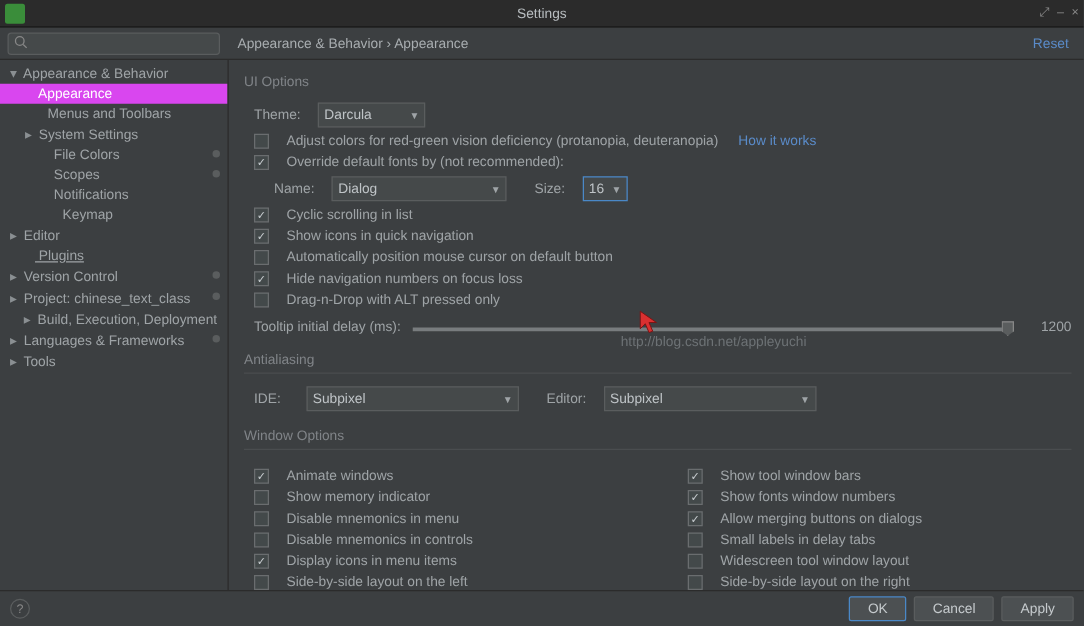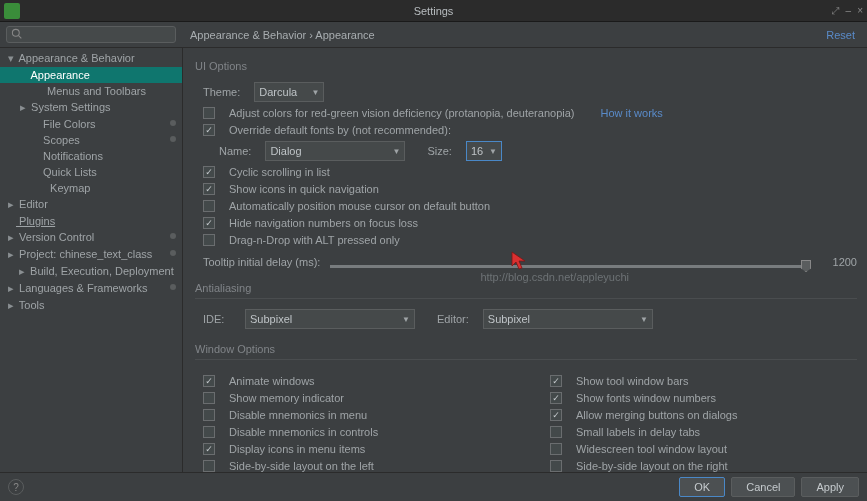--- a/index.html
+++ b/index.html
@@ -11,39 +11,39 @@
 .window-controls span{cursor:pointer;font-size:10px}
 .toolbar{height:26px;background:#3c3f41;border-bottom:1px solid #2b2b2b;display:flex;align-items:center;padding:0 6px}
 .search-wrap{display:flex;align-items:center;background:#45494a;border:1px solid #5a5d5e;border-radius:3px;padding:1px 4px;width:170px}
 .search-icon{color:#888;margin-right:4px}
 .search-input{background:transparent;border:none;outline:none;color:#ccc;width:100%}
 .reset-link{margin-left:auto;color:#5a8bc9;cursor:pointer;margin-right:6px}
 .breadcrumb{position:absolute;left:190px;color:#a8adb0}
 .body-wrap{display:flex;height:424px}
 .sidebar{width:183px;background:#3c3f41;border-right:1px solid #2b2b2b;overflow-y:auto;padding-top:2px}
 .tree-item{padding:2px 0 2px 8px;cursor:pointer;color:#9fa4a7;white-space:nowrap;position:relative}
-.tree-item.sel{background:#0f766e;color:#fff}
+.tree-item.sel{background:#d946ef;color:#fff}
 .tree-item .arrow{display:inline-block;width:8px;color:#8a8f92}
 .tree-item .dot{position:absolute;right:6px;top:4px;width:6px;height:6px;border-radius:50%;background:#5a5d5e}
 .content{flex:1;padding:8px 10px 0 12px;overflow-y:auto;color:#9fa4a7}
 .section-h{color:#808488;margin:4px 0 10px}
 .section-h.bordered{border-bottom:1px solid #4a4d4f;padding-bottom:4px;margin-top:14px}
 .row{display:flex;align-items:center;margin:5px 0 5px 8px;gap:14px}
 .check{width:12px;height:12px;border:1px solid #6a6d6f;background:#43494a;display:inline-flex;align-items:center;justify-content:center;flex-shrink:0}
 .check.on::after{content:"✓";color:#c5cacd;font-size:9px;line-height:1}
 .select{background:#45494a;border:1px solid #5a5d5e;color:#bfc4c7;padding:1px 4px;display:flex;align-items:center;justify-content:space-between;height:20px}
 .select .caret{font-size:8px;color:#9fa4a7}
 .select.hl{border:1px solid #4a88c7}
 .link{color:#5a8bc9;cursor:pointer}
 .indent{margin-left:24px}
-.slider-row{display:flex;align-items:flex-end;margin:10px 0 6px 8px;gap:10px}
+.slider-row{display:flex;align-items:center;margin:10px 0 6px 8px;gap:10px}
 .slider-track{flex:1;height:3px;background:#787c7e;position:relative;margin-top:2px}
 .slider-knob{position:absolute;right:0;top:-5px;width:10px;height:12px;background:#5a5d5e;border:1px solid #888;clip-path:polygon(0 0,100% 0,100% 70%,50% 100%,0 70%)}
 .slider-val{width:36px;text-align:right}
-.watermark{position:absolute;left:150px;top:6px;color:#6d7275;font-size:11px;pointer-events:none}
+.watermark{position:absolute;left:166px;top:6px;color:#6d7275;font-size:11px;pointer-events:none}
 .cursor-arrow{position:absolute;left:180px;top:-15px;pointer-events:none}
 .two-col{display:flex;gap:40px;margin-left:8px}
 .col{flex:1}
 .col .row{margin-left:0}
 .footer{position:absolute;bottom:0;left:0;right:0;height:29px;background:#3c3f41;border-top:1px solid #2b2b2b;display:flex;align-items:center;padding:0 8px}
 .help-icon{width:16px;height:16px;border:1px solid #5a5d5e;border-radius:50%;display:flex;align-items:center;justify-content:center;color:#888;font-size:10px;cursor:pointer}
 .footer-btns{margin-left:auto;display:flex;gap:6px}
 .btn{background:#4c5052;border:1px solid #5a5d5e;color:#c5cacd;padding:3px 14px;cursor:pointer;border-radius:2px}
 .btn.primary{border:1px solid #4a88c7}
 </style>
@@ -71,51 +71,50 @@
     <input class="search-input" placeholder="" style="">
   </div>
   <span class="breadcrumb">Appearance &amp; Behavior › Appearance</span>
   <span class="reset-link">Reset</span>
 </div>
 
 <div class="body-wrap">
   <div class="sidebar" id="sidebar">
       <div class="tree-item" style="padding-left: 8px;"><span class="arrow">▾</span> Appearance &amp; Behavior</div>
       <div class="tree-item sel" style="padding-left: 20px;"><span class="arrow"></span> Appearance</div>
-      <div class="tree-item" style="padding-left: 36px;"><span class="arrow"></span> Menus and Toolbars</div>
+      <div class="tree-item" style="padding-left: 5px; margin-left: 22px;"><span class="arrow"></span> Menus and Toolbars</div>
       <div class="tree-item" style="padding-left: 20px;"><span class="arrow">▸</span> System Settings</div>
       <div class="tree-item" style="padding-left: 32px;"><span class="arrow"></span> File Colors<span class="dot"></span></div>
       <div class="tree-item" style="padding-left: 32px;"><span class="arrow"></span> Scopes<span class="dot"></span></div>
       <div class="tree-item" style="padding-left: 32px;"><span class="arrow"></span> Notifications</div>
-      <div class="tree-item" style="padding-left: 32px;"><span class="arrow"></span> Quick Lists</div>
       <div class="tree-item" style="padding-left: 8px; margin-left: 31px;"><span class="arrow"></span> Keymap</div>
       <div class="tree-item" style="padding-left: 8px;"><span class="arrow">▸</span> Editor</div>
-      <div class="tree-item" style="padding-left: 8px; text-decoration: underline;"><span class="arrow"></span> Plugins</div>
+      <div class="tree-item" style="padding-left: 20px; text-decoration: underline;"><span class="arrow"></span> Plugins</div>
       <div class="tree-item" style="padding-left: 8px;"><span class="arrow">▸</span> Version Control<span class="dot"></span></div>
       <div class="tree-item" style="padding-left: 8px;"><span class="arrow">▸</span> Project: chinese_text_class<span class="dot"></span></div>
       <div class="tree-item" style="padding-left: 19px;"><span class="arrow">▸</span> Build, Execution, Deployment</div>
       <div class="tree-item" style="padding-left: 8px;"><span class="arrow">▸</span> Languages &amp; Frameworks<span class="dot"></span></div>
       <div class="tree-item" style="padding-left: 8px;"><span class="arrow">▸</span> Tools</div>
     </div>
 
   <div class="content">
     <div class="section-h">UI Options</div>
 
     <div class="row">
       <span>Theme:</span>
-      <div class="select" style="width:70px">
+      <div class="select" style="width:86px">
         <span>Darcula</span>
           <span class="caret">▼</span>
       </div>
     </div>
 
     <div class="row">
       <span class="check"></span>
       <span>Adjust colors for red-green vision deficiency (protanopia, deuteranopia)</span>
-      <span class="link" style="margin-left:12px">How it works</span>
+      <span class="link" style="margin-left:2px">How it works</span>
     </div>
 
     <div class="row">
       <span class="check on"></span>
       <span>Override default fonts by (not recommended):</span>
     </div>
 
     <div class="row indent">
       <span>Name:</span>
       <div class="select" style="width:140px">

